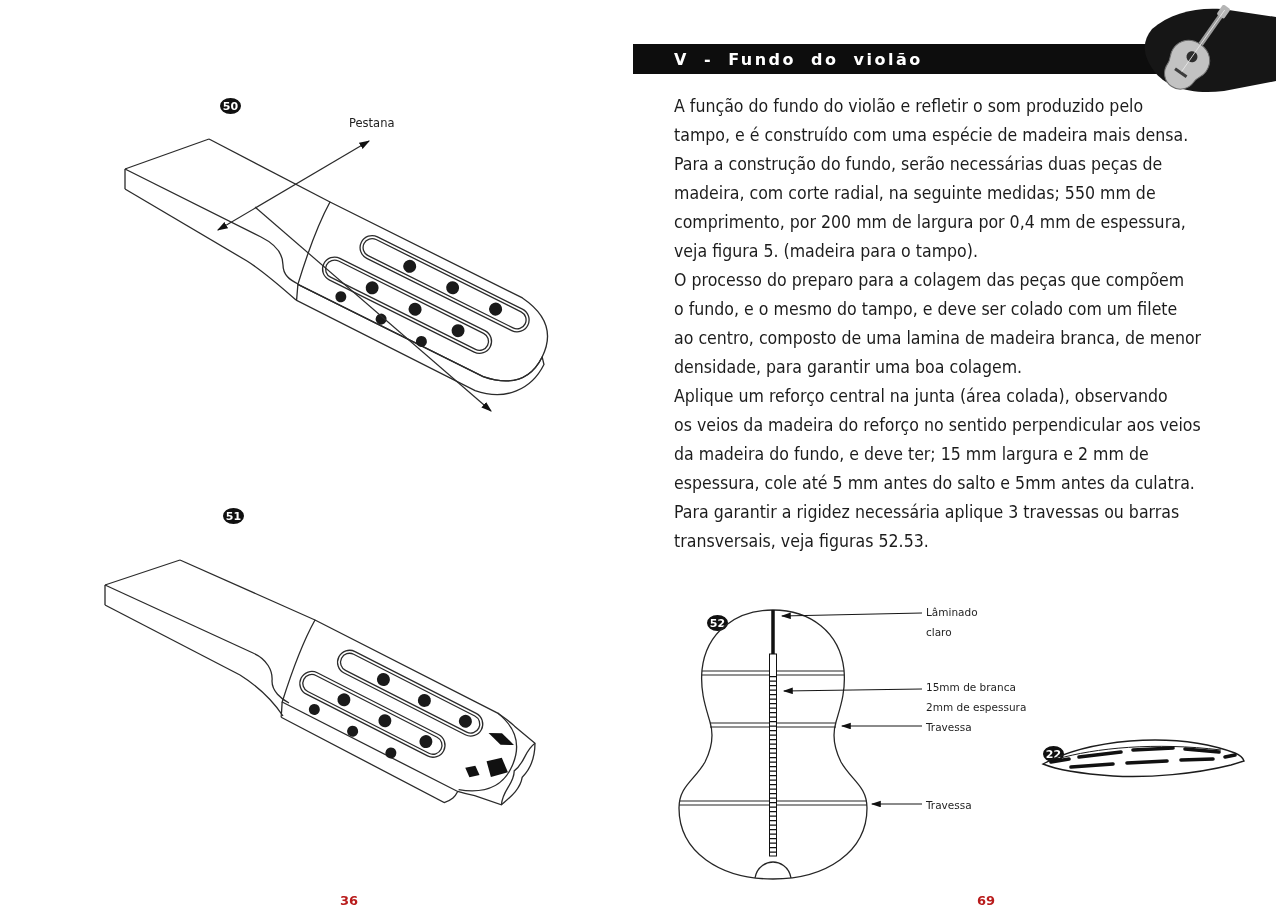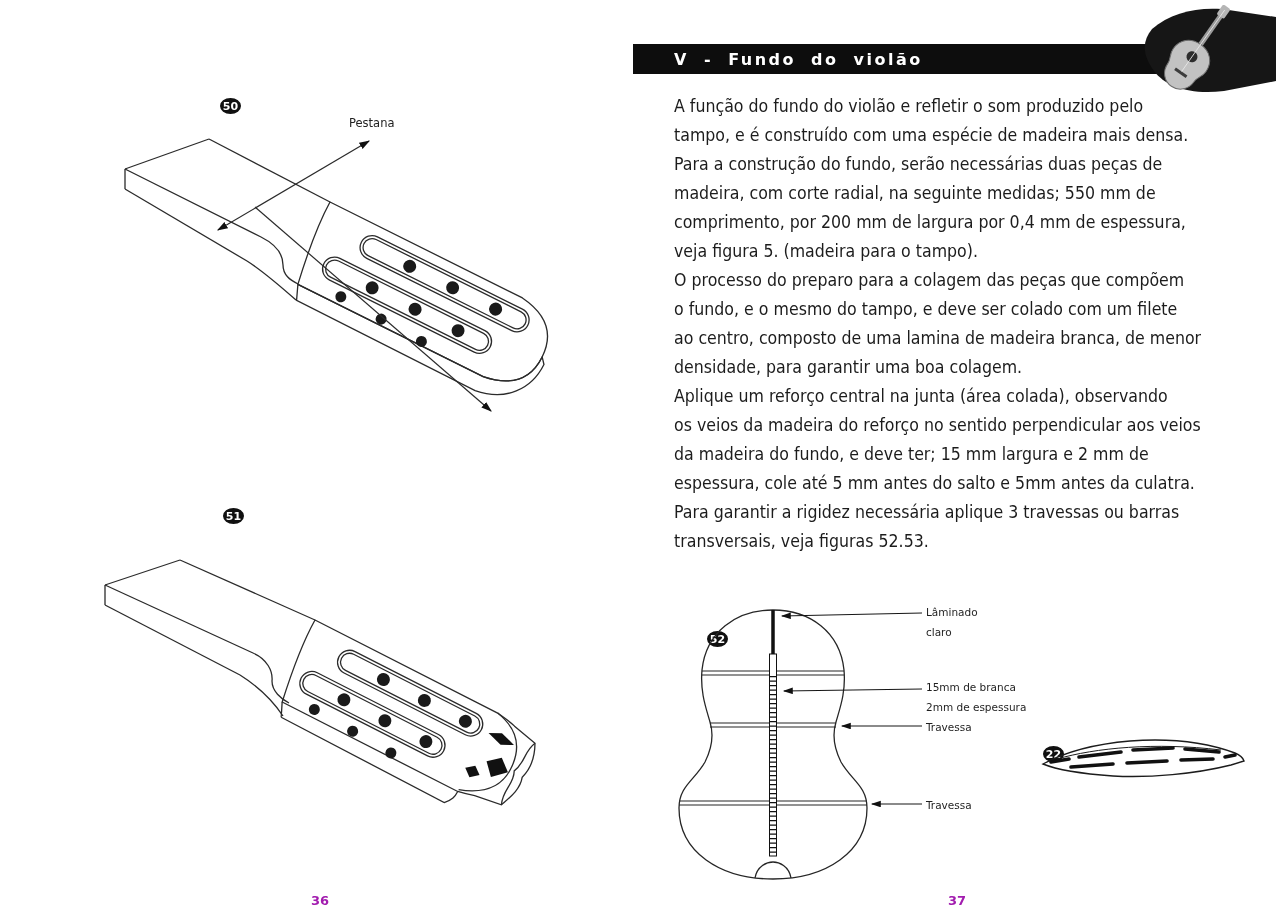--- a/index.html
+++ b/index.html
@@ -7,21 +7,21 @@
         font-family:"DejaVu Sans",sans-serif;color:#1b1b1b;}
   .badge{position:absolute;width:21px;height:16px;border-radius:50%;background:#101010;color:#fff;
          display:flex;align-items:center;justify-content:center;font-size:11px;font-weight:bold;margin-top:44px;}
   .header-bar{position:absolute;left:633px;top:44px;width:604px;height:30px;background:#0d0d0d;
               display:flex;align-items:center;}
   .header-bar span{color:#fff;font-weight:bold;font-size:16px;letter-spacing:2.5px;word-spacing:7px;
                    padding-left:41px;white-space:nowrap;}
   .bodytext{position:absolute;left:674px;top:92px;width:660px;font-size:17px;line-height:29px;
             white-space:pre;transform:scaleX(.93);transform-origin:left top;color:#1c1c1c;}
   .fig-label{position:absolute;font-size:10.5px;line-height:20px;color:#1f1f1f;white-space:pre-line;}
-  .pagenum{position:absolute;font-size:13px;font-weight:bold;color:#a21caf;}
+  .pagenum{position:absolute;font-size:13px;font-weight:bold;color:#b91c1c;margin-left:29px;}
   svg{position:absolute;}
   svg text{font-family:"DejaVu Sans",sans-serif;}
 </style>
 </head>
 <body>
 
 <div class="page">
 
   <div class="badge" style="left:220px;top:54px">50</div>
 
@@ -133,21 +133,21 @@
 o fundo, e o mesmo do tampo, e deve ser colado com um filete
 ao centro, composto de uma lamina de madeira branca, de menor
 densidade, para garantir uma boa colagem.
 Aplique um reforço central na junta (área colada), observando
 os veios da madeira do reforço no sentido perpendicular aos veios
 da madeira do fundo, e deve ter; 15 mm largura e 2 mm de
 espessura, cole até 5 mm antes do salto e 5mm antes da culatra.
 Para garantir a rigidez necessária aplique 3 travessas ou barras
 transversais, veja figuras 52.53.</div>
 
-  <div class="badge" style="left:707px;top:587px">52</div>
+  <div class="badge" style="left:707px;top:571px">52</div>
 
   <svg width="330" height="300" viewBox="0 0 330 300" style="left:650px;top:590px">
     <defs>
       <marker id="ah52" orient="auto-start-reverse" markerWidth="10" markerHeight="8" refX="8" refY="3">
         <path d="M0,0 L9,3 L0,6 Z" fill="#111"></path>
       </marker>
     </defs>
     <g fill="none" stroke="#262626" stroke-width="1.3">
       <path d="M123,20 C160,20 190,42 194,80 C196,102 190,118 186,132 C182,145 184,158 191,172 C201,190 217,196 217,218 C217,262 176,289 123,289 C70,289 29,262 29,218 C29,196 45,190 55,172 C62,158 64,145 60,132 C56,118 50,102 52,80 C56,42 86,20 123,20 Z"></path>
       <path d="M105,288 C107,276 117,272 123,272 C129,272 139,276 141,288"></path>
@@ -192,15 +192,15 @@
       <line x1="44" y1="24" x2="86" y2="19"></line>
       <line x1="98" y1="17" x2="138" y2="15"></line>
       <line x1="150" y1="16" x2="184" y2="19"></line>
       <line x1="36" y1="34" x2="78" y2="31"></line>
       <line x1="92" y1="30" x2="132" y2="28"></line>
       <line x1="146" y1="27" x2="178" y2="26"></line>
       <line x1="190" y1="24" x2="200" y2="22"></line>
     </g>
   </svg>
 
-  <div class="pagenum" style="left:948px;top:893px">37</div>
+  <div class="pagenum" style="left:948px;top:893px">69</div>
 
 </div>
 
 </body></html>

